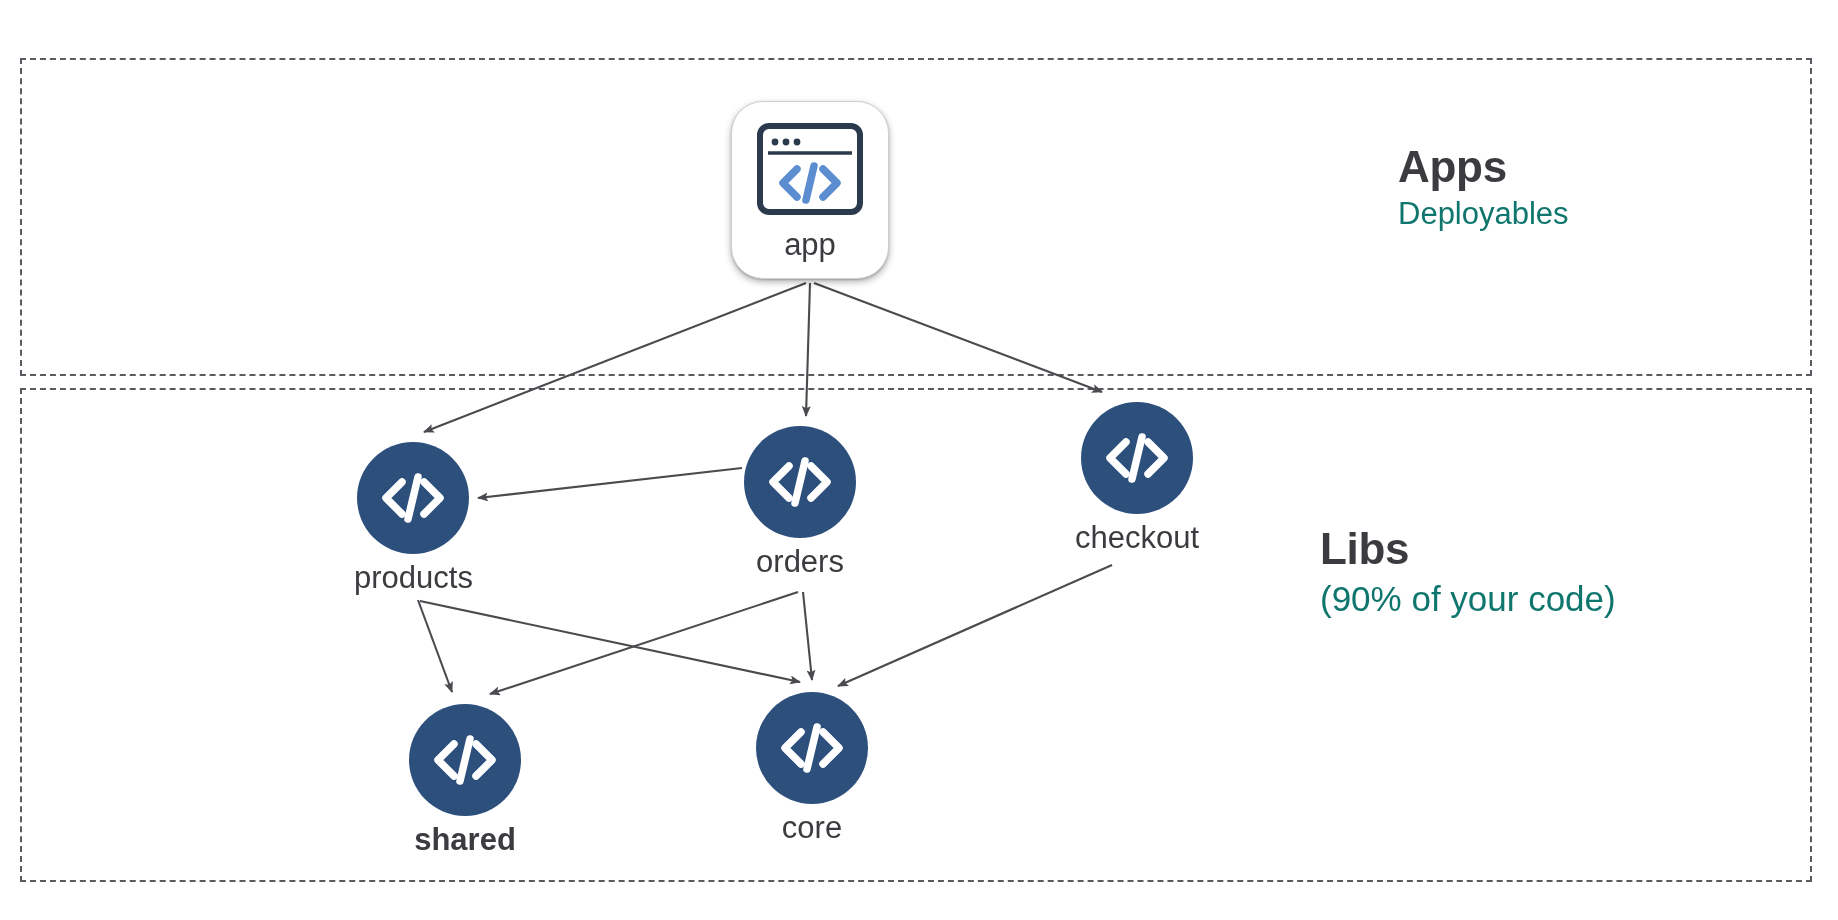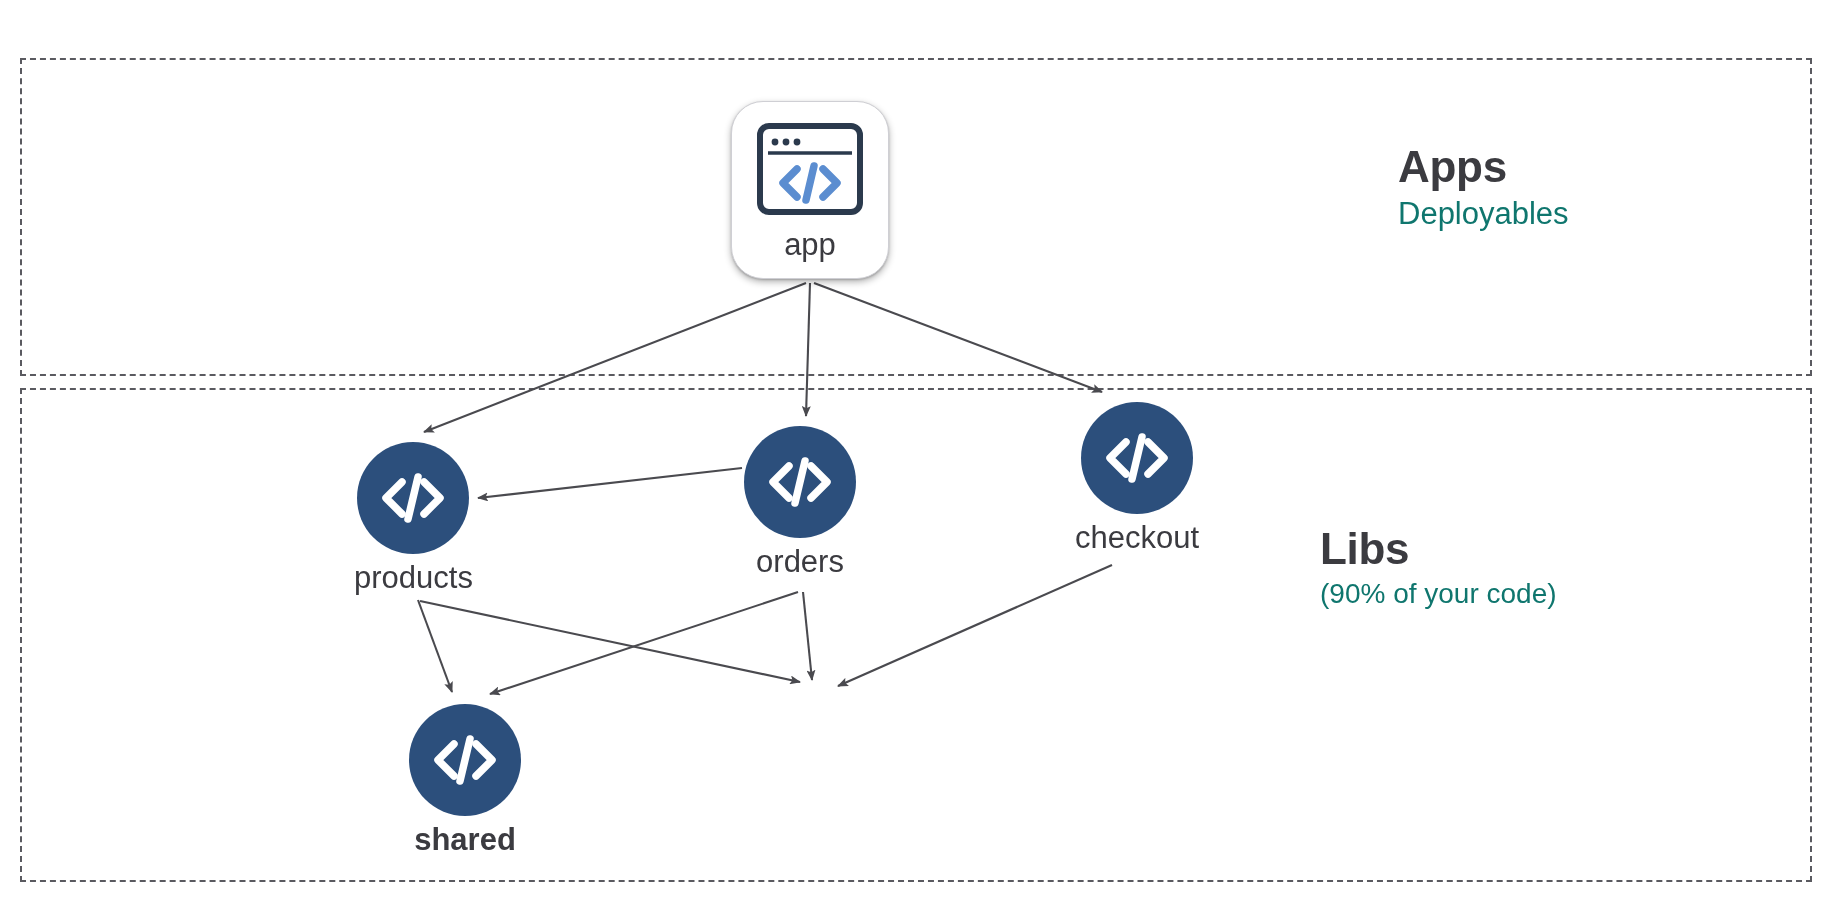--- a/index.html
+++ b/index.html
@@ -57,21 +57,21 @@
   }
   .zone-caption .zone-sub {
     font-size: 31px;
     font-weight: normal;
     line-height: 1.3;
     display: block;
     color: #0f766e;
     margin-top: 4px;
   }
   .zone-caption.small-sub .zone-sub {
-    font-size: 28px;
+    font-size: 35px;
   }
   #caption-apps {
     left: 1398px;
     top: 144px;
   }
   #caption-libs {
     left: 1320px;
     top: 518px;
     margin-top: 8px;
   }
@@ -247,20 +247,32 @@
         <g stroke="#ffffff" stroke-width="7.5" stroke-linecap="round" stroke-linejoin="round" fill="none">
           <polyline points="25,20 9,36 25,52"></polyline>
           <polyline points="47,20 63,36 47,52"></polyline>
           <line x1="41" y1="15" x2="31" y2="57"></line>
         </g>
       </svg>
     </div>
     <span class="lib-label">shared</span>
   </div>
 
+  <div class="lib-node" id="node-core" style="left:756px; top:692px;">
+    <div class="lib-circle">
+      <svg viewBox="0 0 72 72" aria-hidden="true">
+        <g stroke="#ffffff" stroke-width="7.5" stroke-linecap="round" stroke-linejoin="round" fill="none">
+          <polyline points="25,20 9,36 25,52"></polyline>
+          <polyline points="47,20 63,36 47,52"></polyline>
+          <line x1="41" y1="15" x2="31" y2="57"></line>
+        </g>
+      </svg>
+    </div>
+    <span class="lib-label">core</span>
+  </div>
 
   <div class="zone-caption" id="caption-apps">
     <span class="zone-title">Apps</span>
     <span class="zone-sub">Deployables</span>
   </div>
 
   <div class="zone-caption small-sub" id="caption-libs">
     <span class="zone-title">Libs</span>
     <span class="zone-sub">(90% of your code)</span>
   </div>

